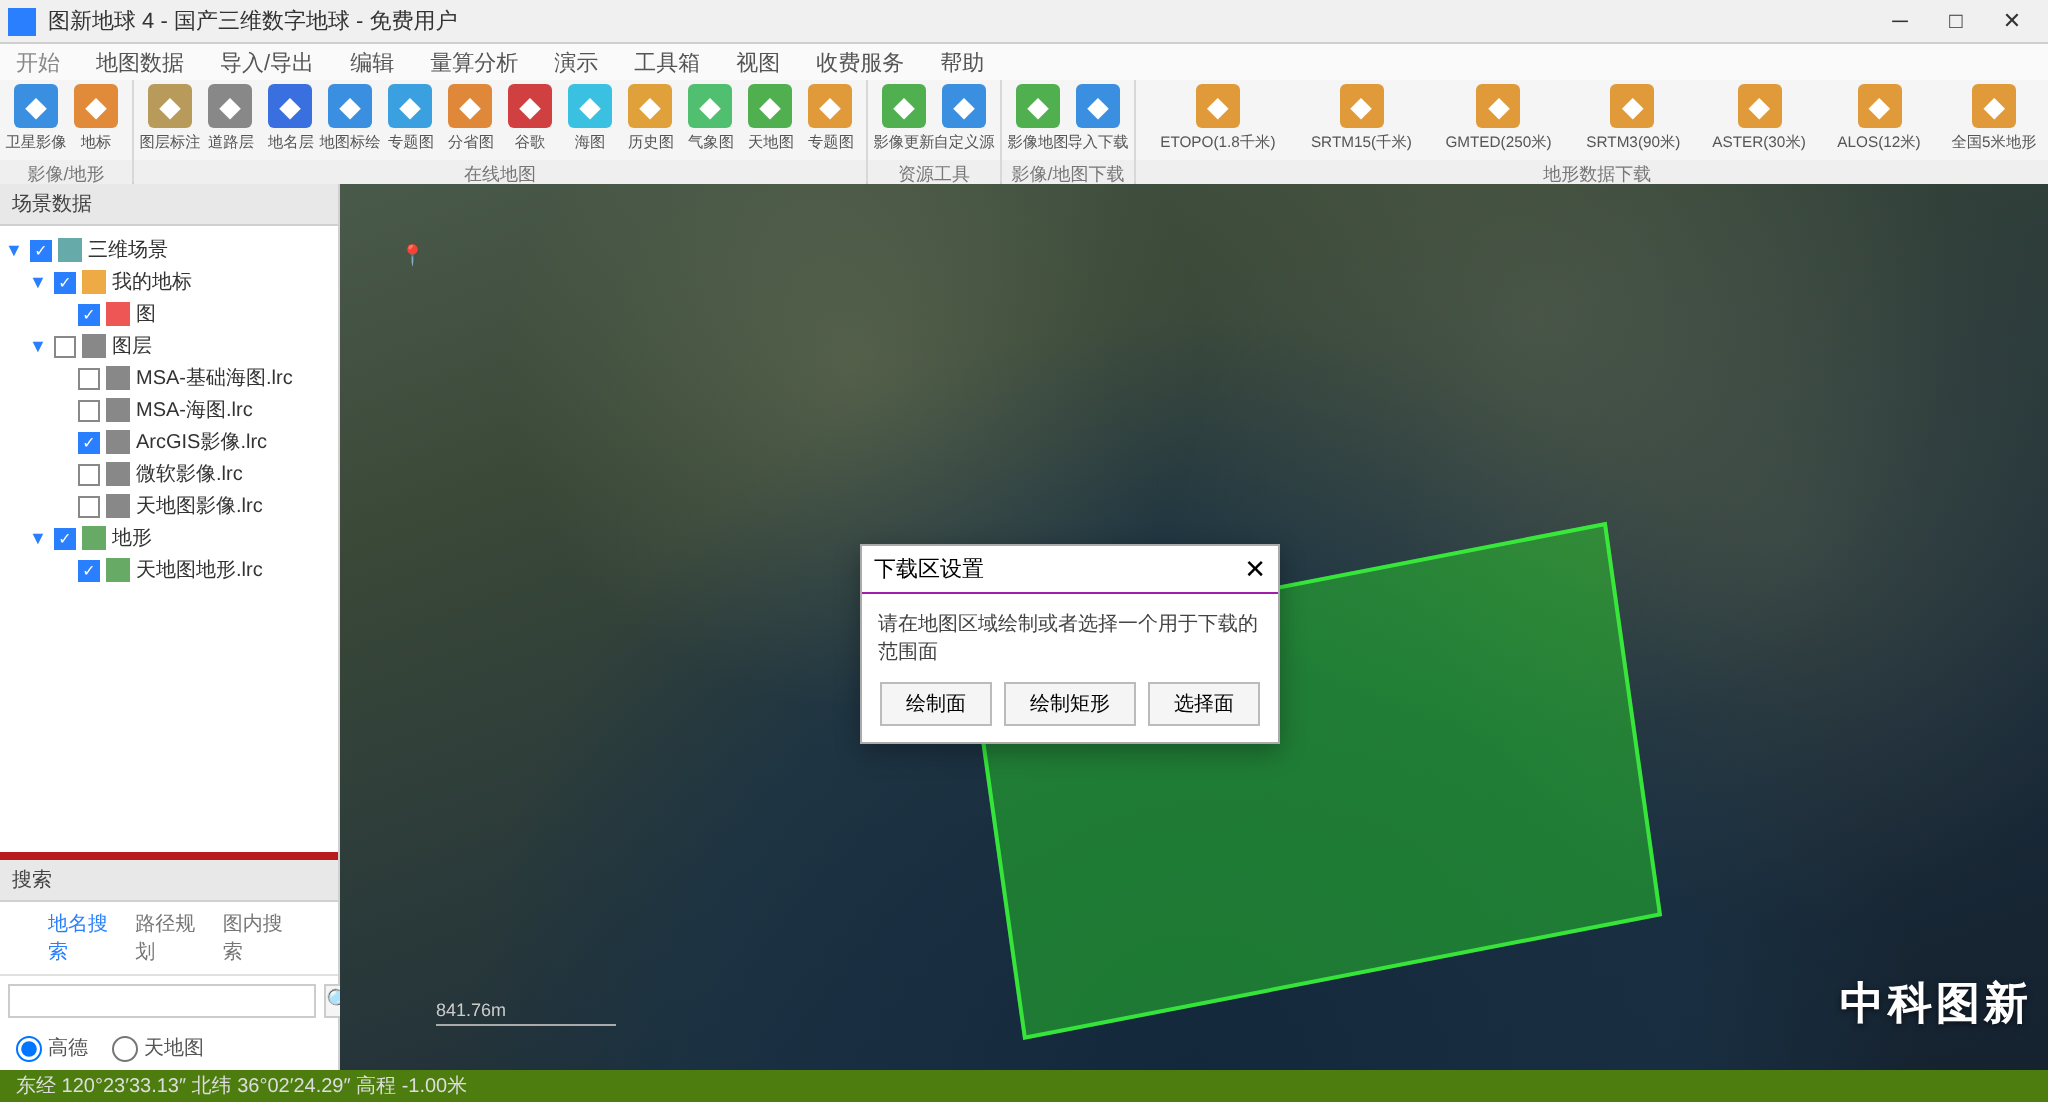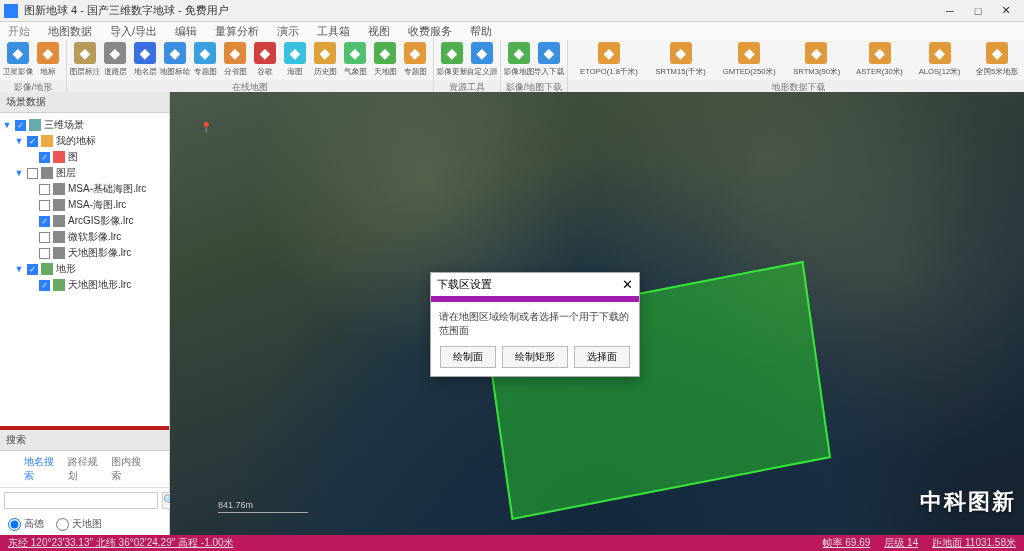--- a/index.html
+++ b/index.html
@@ -42,30 +42,30 @@
 .radios input { margin: 0; }
 .map { flex: 1; position: relative; background: linear-gradient(160deg, #4a5a4a 0%, #3a4838 25%, #2a3a3a 50%, #1a2a38 75%, #152230 100%); overflow: hidden; }
 .map::before { content: ""; position: absolute; inset: 0; background:
   radial-gradient(circle at 30% 20%, rgba(120,130,100,0.4) 0%, transparent 25%),
   radial-gradient(circle at 70% 15%, rgba(110,120,95,0.35) 0%, transparent 30%),
   radial-gradient(circle at 85% 40%, rgba(100,110,90,0.3) 0%, transparent 25%),
   radial-gradient(ellipse at 50% 100%, rgba(20,40,60,0.95) 0%, rgba(25,50,70,0.7) 40%, transparent 60%);
 }
 .green-poly { position: absolute; left: 38%; top: 45%; width: 38%; height: 45%; background: rgba(40,220,40,0.45); border: 2px solid rgba(60,255,60,0.8); transform: rotate(-8deg) skewY(-3deg); }
 .dialog { position: absolute; left: 260px; top: 180px; width: 210px; background: #fff; border: 1px solid #aaa; box-shadow: 0 4px 12px rgba(0,0,0,0.3); }
-.dialog-hdr { display: flex; align-items: center; padding: 4px 6px; font-size: 11px; border-bottom: 6px solid #a21caf; }
+.dialog-hdr { display: flex; align-items: center; padding: 4px 6px; font-size: 11px; border-bottom: 1px solid #a21caf; }
 .dialog-hdr .t { flex: 1; }
 .dialog-hdr .x { cursor: pointer; font-size: 13px; }
 .dialog-body { padding: 8px; }
 .dialog-msg { font-size: 10px; color: #444; margin-bottom: 8px; }
 .dialog-btns { display: flex; gap: 6px; justify-content: center; align-items: flex-end; }
 .dialog-btns button { padding: 3px 12px; font-size: 10px; border: 1px solid #bbb; background: #f5f5f5; cursor: pointer; }
 .scalebar { position: absolute; left: 20px; bottom: 22px; color: #ccc; font-size: 9px; margin-left: 28px; }
 .scalebar .line { width: 90px; height: 1px; background: #aaa; margin-top: 2px; }
-.statusbar { height: 16px; background: #be185d; color: #ddd; font-size: 10px; display: flex; align-items: center; padding: 0 8px; justify-content: space-between; text-decoration: underline; }
+.statusbar { height: 16px; background: #4d7c0f; color: #ddd; font-size: 10px; display: flex; align-items: center; padding: 0 8px; justify-content: space-between; }
 .statusbar .right { display: flex; gap: 14px; }
 .watermark { position: absolute; right: 8px; bottom: 18px; color: #fff; font-size: 22px; font-weight: bold; letter-spacing: 2px; text-shadow: 0 1px 3px rgba(0,0,0,0.6); }
 .pin { position: absolute; font-size: 10px; }
 </style>
 </head>
 <body>
 
 <div class="titlebar">
   <span class="icon"></span>
   <span class="title">图新地球 4 - 国产三维数字地球 - 免费用户</span>
@@ -326,18 +326,13 @@
     <div class="scalebar">
       <span>841.76m</span>
       <div class="line"></div>
     </div>
     <div class="watermark">中科图新</div>
   </div>
 </div>
 
 <div class="statusbar">
   <span>东经 120°23′33.13″ 北纬 36°02′24.29″   高程 -1.00米</span>
-  <span class="right" id="statusright">
-      <span>帧率 69.69</span>
-      <span>层级 14</span>
-      <span>距地面 11031.58米</span>
-    </span>
 </div>
 
 </body></html>

